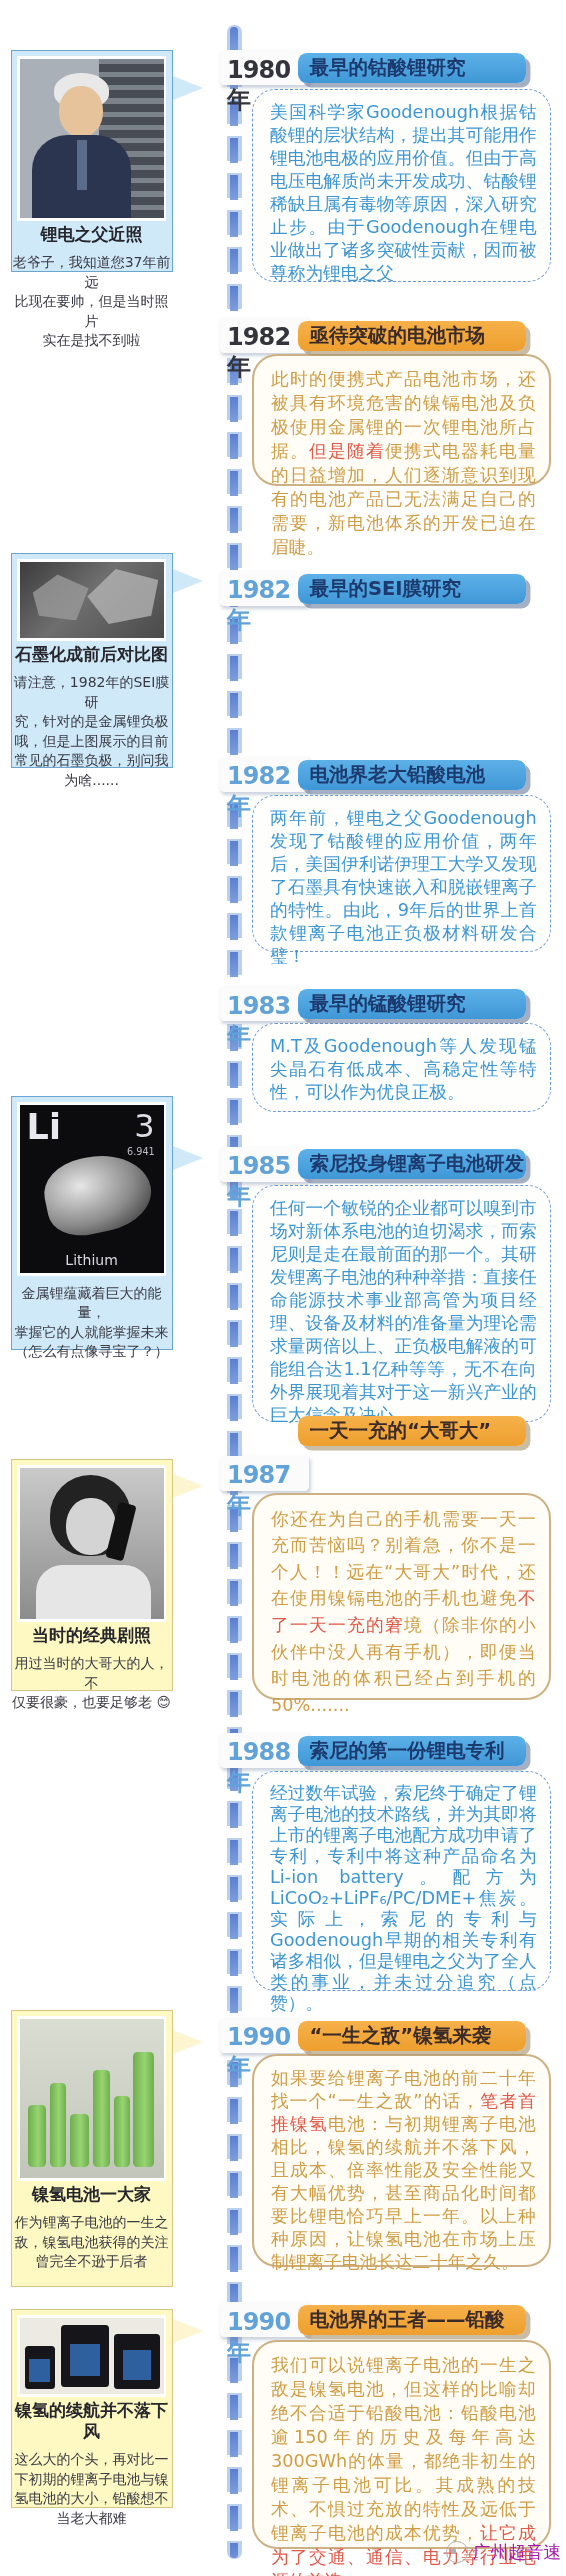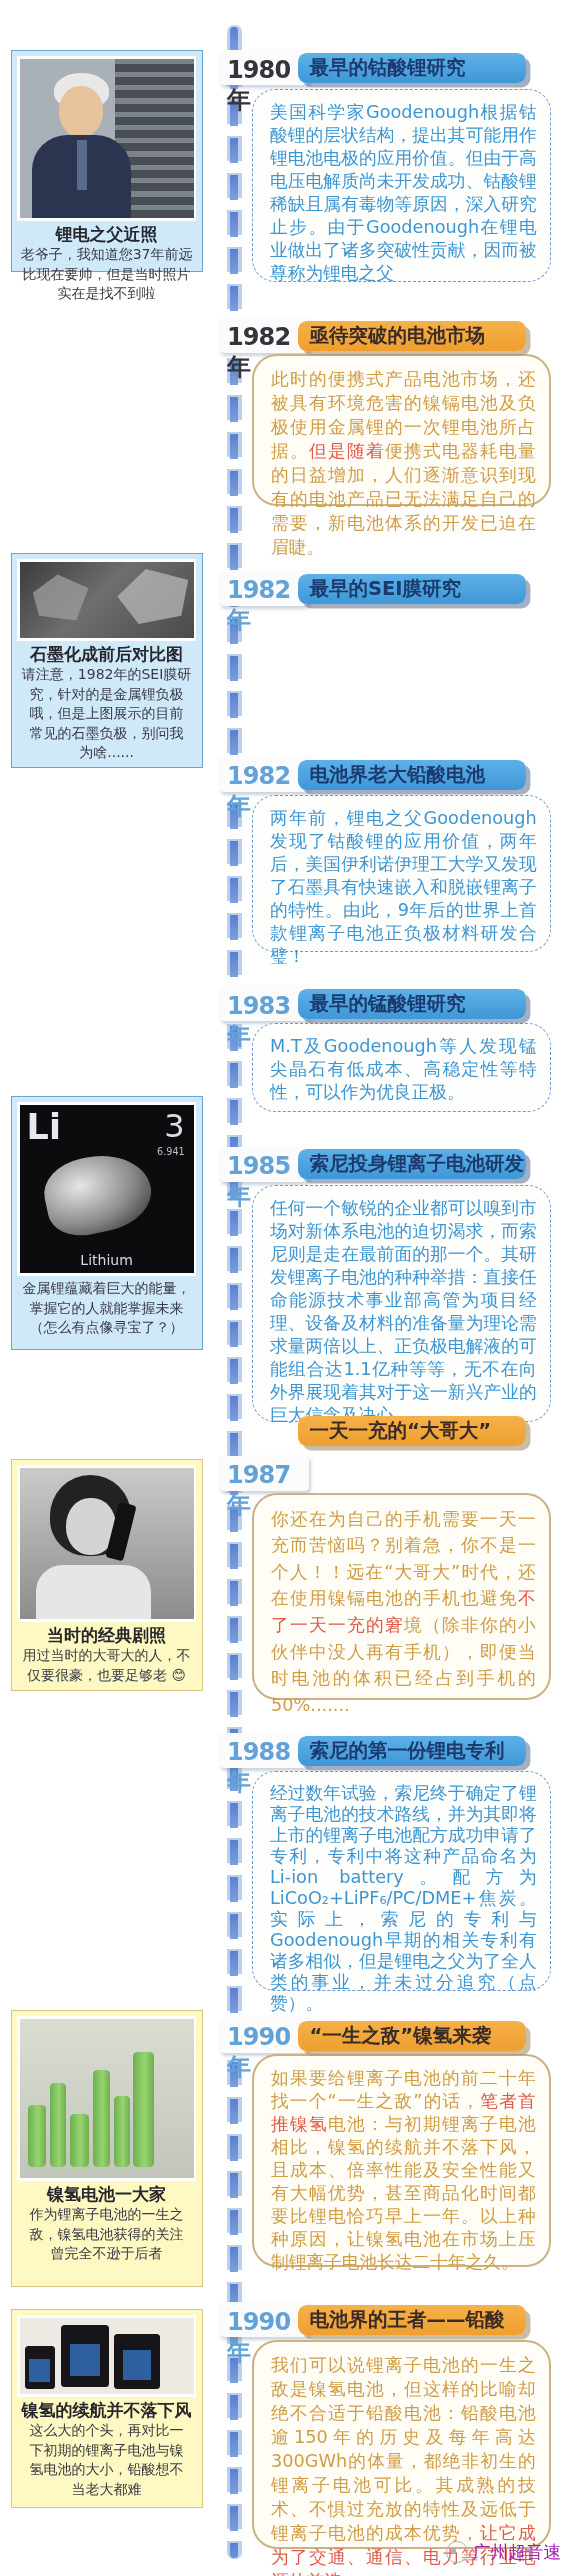--- a/index.html
+++ b/index.html
@@ -22,27 +22,27 @@
   .pill-blue{background:linear-gradient(180deg,#5db1e8,#3f97d6);color:#1c3a6e;box-shadow:4.4px 4.4px 0 rgba(90,110,145,.55);}
   .pill-orange{background:linear-gradient(180deg,#f6b14a,#ee9f2e);color:#3a2a28;box-shadow:4.4px 4.4px 0 rgba(165,145,105,.6);}
   
   .bodybox{position:absolute;left:252px;width:299px;box-sizing:border-box;z-index:1;background:#fefefc;}
   .bb-blue{border:1.8px dashed #6a97d8;border-radius:23px;}
   .bb-orange{border:2.7px solid #cdb183;border-radius:25px;background:#fffdf6;}
   .bt{margin:0;padding:10.6px 13.3px 0 17px;font-size:17.7px;text-align:justify;}
   .t-blue{color:#3d96d2;} .t-tan{color:#cf9d45;}
   .hl{color:#e05a4a;}
   
-  .card{position:absolute;left:10.6px;width:192px;box-sizing:border-box;z-index:2;text-align:center;}
+  .card{position:absolute;left:10.6px;width:162px;box-sizing:border-box;z-index:2;text-align:center;}
   .card-blue{background:#cfe9f8;border:1.8px solid #6aa6cf;}
   .card-yellow{background:#fef9c3;border:1.8px solid #d9c488;}
   .photo{margin:5.3px 5.3px 3.5px 5.3px;background:#ffffff;padding:2.7px;position:relative;overflow:hidden;}
   .art{position:relative;width:100%;overflow:hidden;}
   .cap-title{font-size:17px;font-weight:bold;color:#26262c;line-height:21px;}
-  .cap-text{font-size:14px;color:#3a3a44;line-height:19.5px;white-space:pre-line;}
+  .cap-text{font-size:14px;color:#3a3a44;line-height:19.5px;white-space:pre-line;margin-top:8px;}
   .tail{position:absolute;width:0;height:0;border-top:14px solid transparent;border-bottom:14px solid transparent;z-index:1;}
   .tail-blue{border-left:35px solid #cfe9f8;}
   .tail-yellow{border-left:35px solid #fdf5cf;}
   
   .p1{height:159px;background:linear-gradient(110deg,#aab0b8 55%,#8e949c 55%);}
   .p1 .shelf{position:absolute;right:0;top:0;width:45%;height:100%;
      background:repeating-linear-gradient(0deg,#474c55 0 8px,#7c828a 8px 13.3px);}
   .p1 .hair{position:absolute;left:34px;top:14px;width:55px;height:35px;background:#e8e8e8;border-radius:50% 50% 40% 40%;}
   .p1 .face{position:absolute;left:39px;top:26.6px;width:44px;height:51px;background:#e6c39a;border-radius:48%;}
   .p1 .suit{position:absolute;left:12.4px;top:76px;width:99px;height:85px;background:#2b3550;border-radius:35px 35px 0 0;}
@@ -85,21 +85,21 @@
   <div class="band" style="top:50px"></div>
   <div class="year y-dark" style="top:56px">1980年</div>
   <div class="pill pill-blue" style="top:53px">最早的钴酸锂研究</div>
   <div class="bodybox bb-blue" style="top:89px;height:193px">
     <p class="bt t-blue" style="line-height:23px"><span>美国科学家Goodenough根据钴酸锂的层状结构，提出其可能用作锂电池电极的应用价值。但由于高电压电解质尚未开发成功、钴酸锂稀缺且属有毒物等原因，深入研究止步。由于Goodenough在锂电业做出了诸多突破性贡献，因而被尊称为锂电之父</span></p>
     </div>
 
   <div class="band" style="top:318px"></div>
   <div class="year y-dark" style="top:323px">1982年</div>
   <div class="pill pill-orange" style="top:321px">亟待突破的电池市场</div>
-  <div class="bodybox bb-orange" style="top:354px;height:152px">
+  <div class="bodybox bb-orange" style="top:354px;height:132px">
     <p class="bt t-tan" style="line-height:24px"><span>此时的便携式产品电池市场，还被具有环境危害的镍镉电池及负极使用金属锂的一次锂电池所占据。</span><span class="hl">但是随着</span><span>便携式电器耗电量的日益增加，人们逐渐意识到现有的电池产品已无法满足自己的需要，新电池体系的开发已迫在眉睫。</span></p>
     </div>
 
   <div class="band" style="top:571px"></div>
   <div class="year y-blue" style="top:576px">1982年</div>
   <div class="pill pill-blue" style="top:574px">最早的SEI膜研究</div>
 
   <div class="band" style="top:757px"></div>
   <div class="year y-blue" style="top:762px">1982年</div>
   <div class="pill pill-blue" style="top:760px">电池界老大铅酸电池</div>

